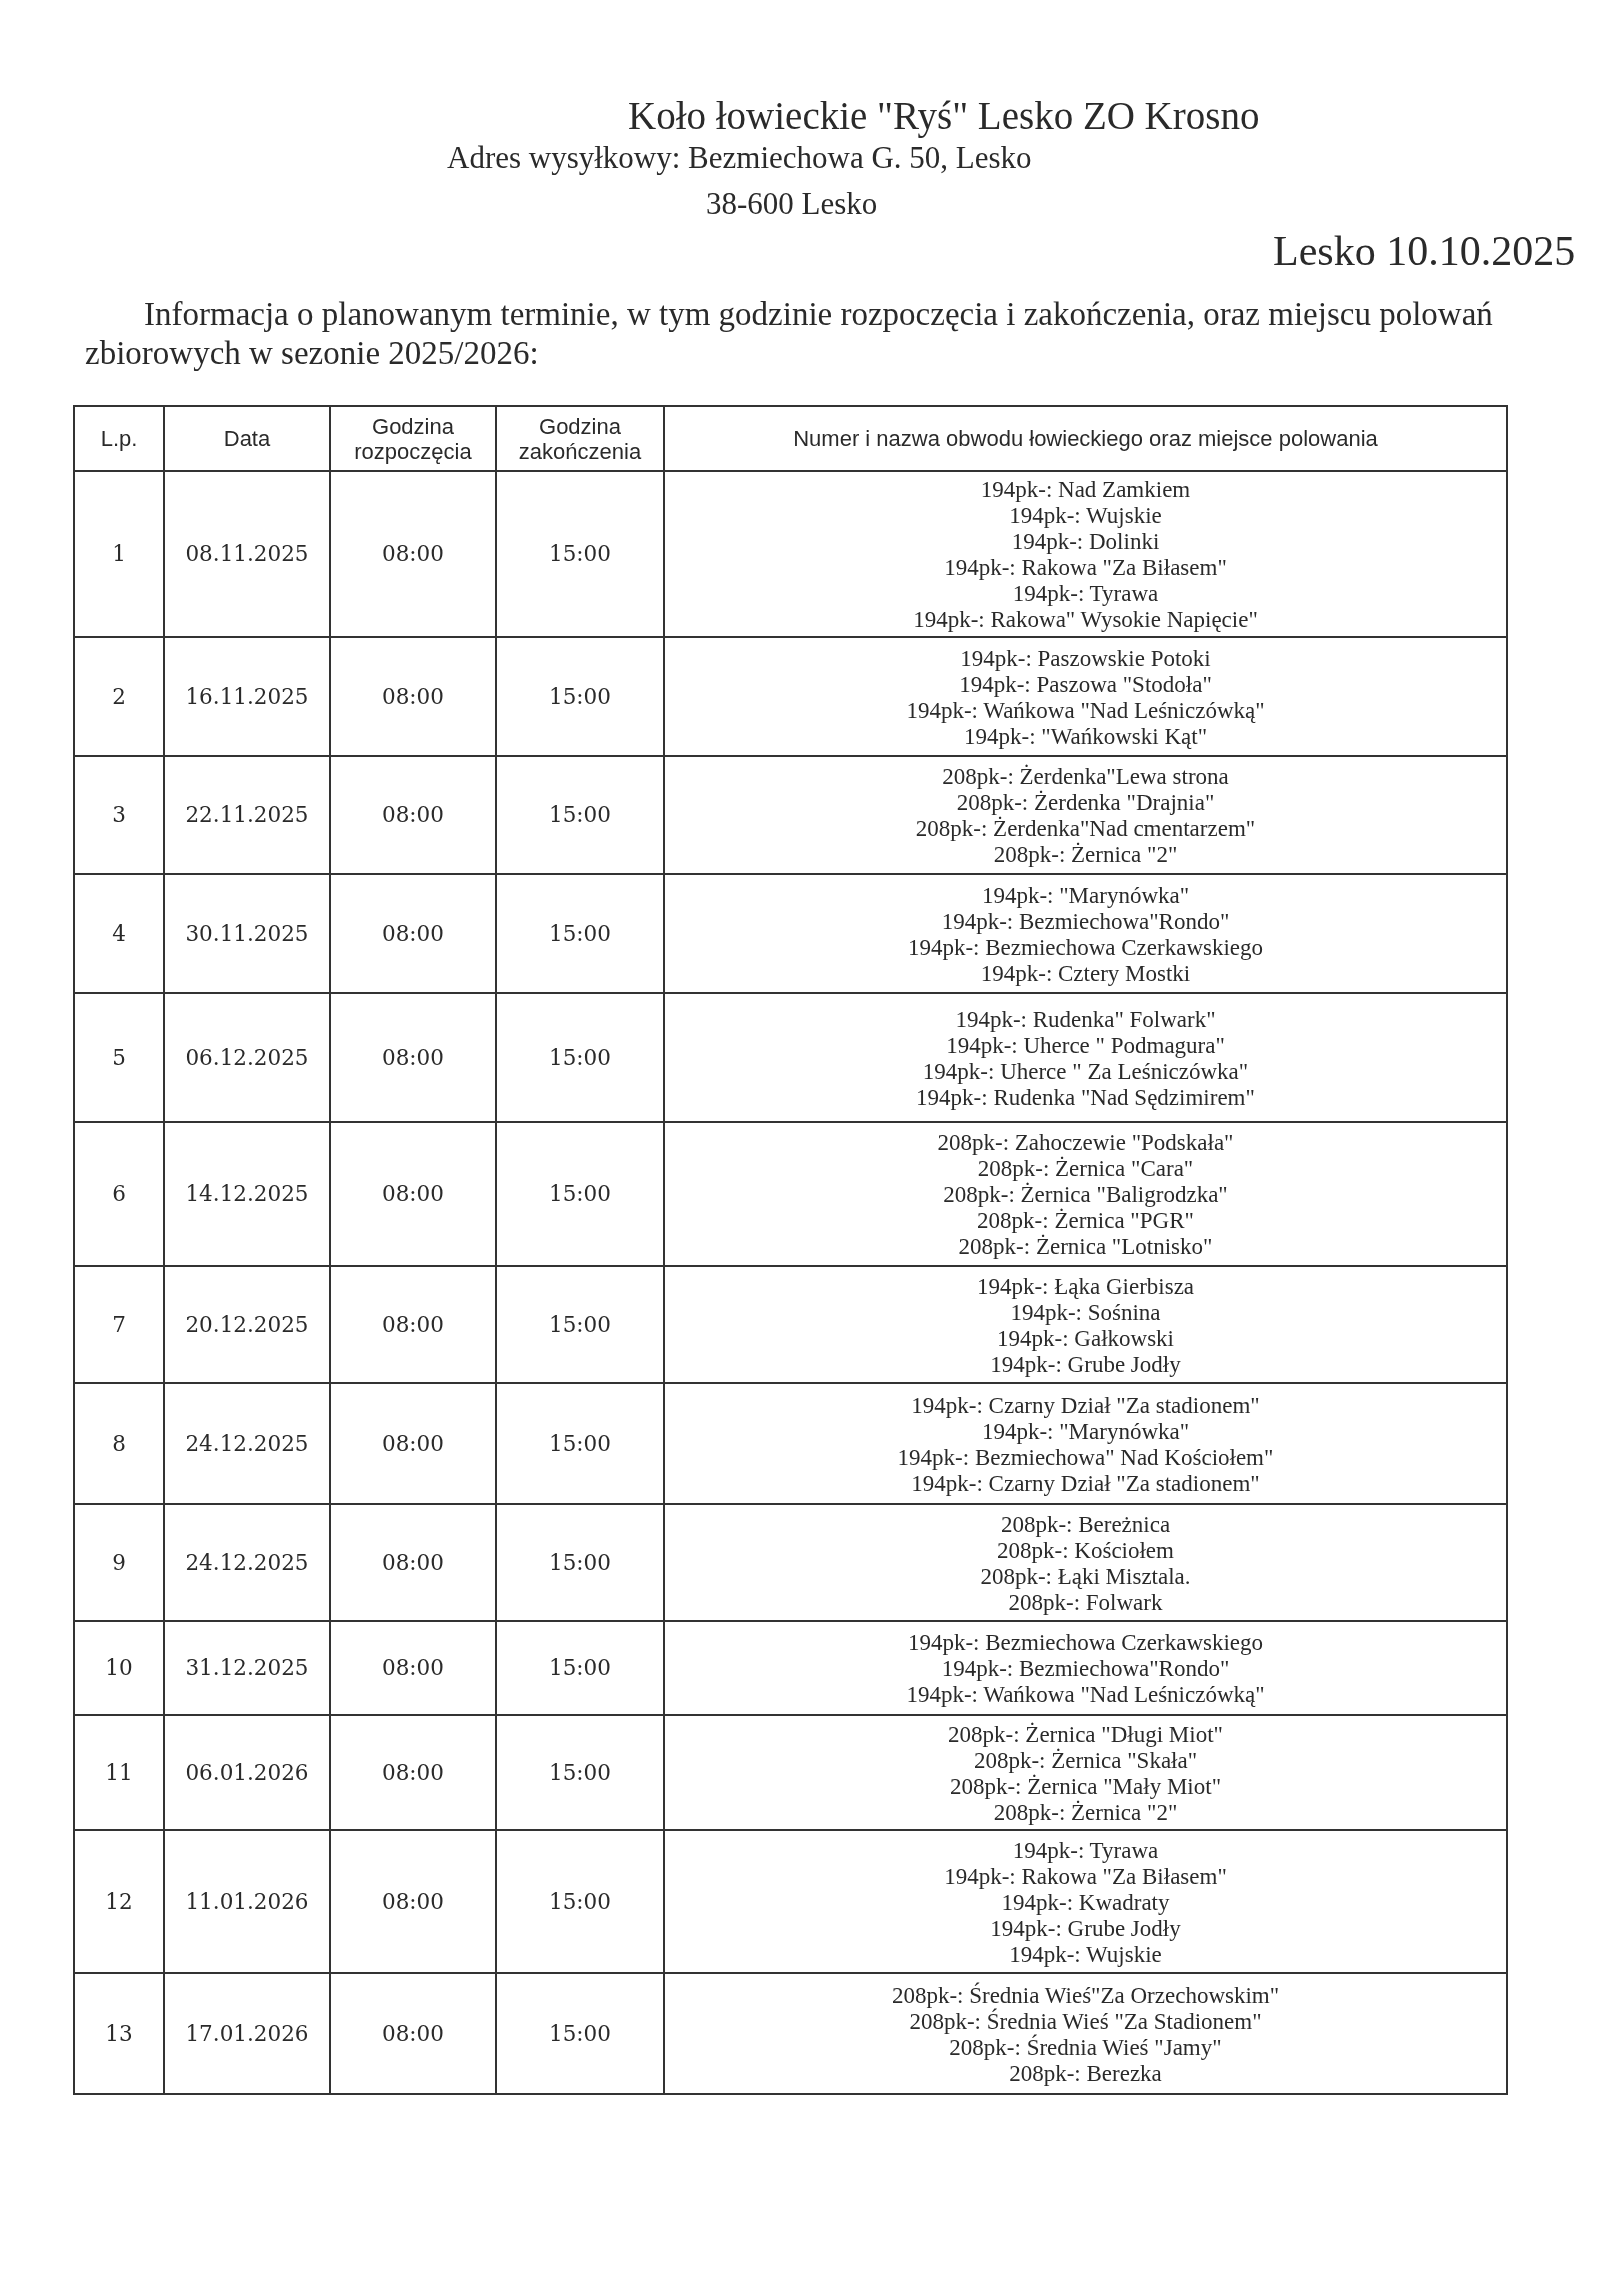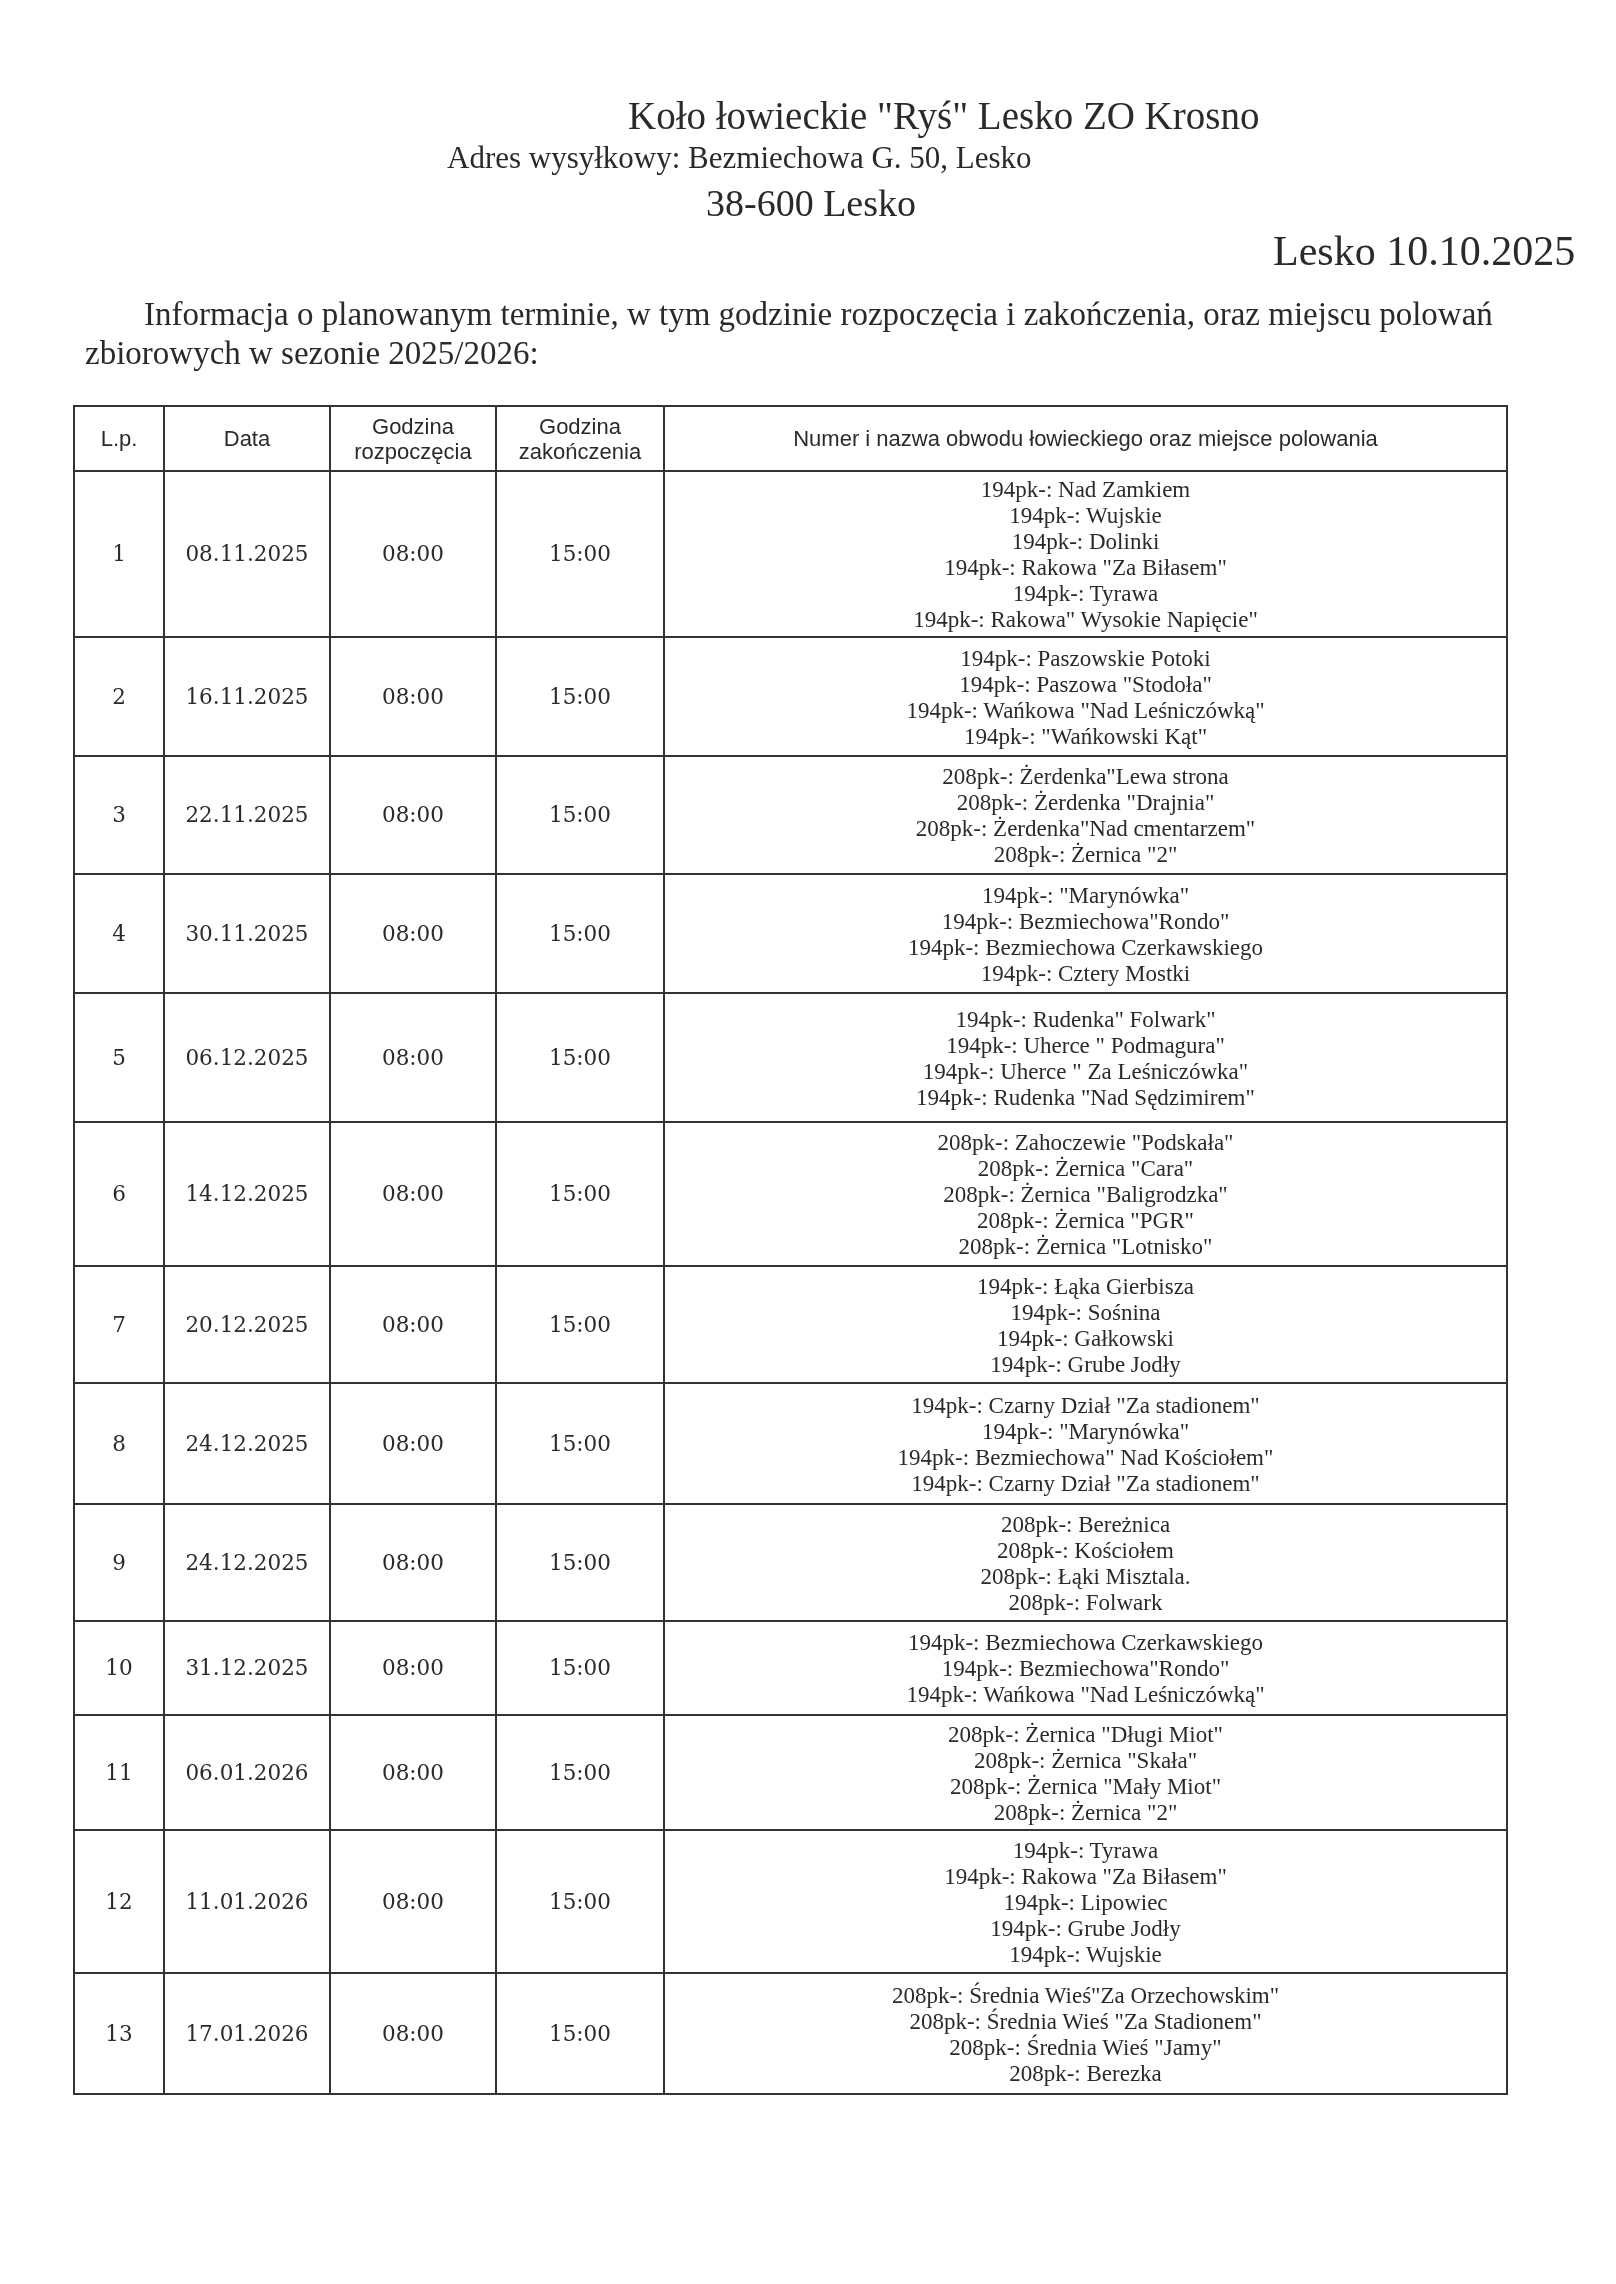--- a/index.html
+++ b/index.html
@@ -1,20 +1,20 @@
 <!DOCTYPE html>
 <html style="font-size:10.4px"><head>
   <meta charset="utf-8">
   <style>
     html, body { margin: 0; padding: 0; background: #ffffff; }
     body { width: 1616px; height: 2284px; position: relative; overflow: hidden; color: #2a2a2a; font-family: "Liberation Serif", "DejaVu Serif", serif; }
     .abs { position: absolute; white-space: nowrap; }
     #title { left: 628px; top: 93px; font-size: 39px; line-height: 46px; }
     #address { left: 447px; top: 138px; font-size: 31px; line-height: 39px; }
-    #postal { left: 706px; top: 184px; font-size: 38px; line-height: 39px; font-family: Liberation Serif, serif; }
+    #postal { left: 706px; top: 184px; font-size: 31px; line-height: 39px; font-family: Liberation Serif, serif; }
     #datel { left: 1273px; top: 232px; font-size: 42px; line-height: 39px; }
     #intro { left: 85px; top: 295px; font-size: 33px; line-height: 39px; white-space: normal; width: 1447px; text-indent: 59px; }
 
     table#hunts {
       position: absolute; left: 73px; top: 405px; width: 1435px;
       border-collapse: collapse; table-layout: fixed;
     }
     #hunts th, #hunts td { border: 2.6px solid #333; text-align: center; vertical-align: middle; padding: 0; }
     #hunts th { font-weight: normal; font-size: 22px; line-height: 25px; height: 63px; font-family: Liberation Sans, sans-serif; }
     #hunts td.num, #hunts td.date, #hunts td.time { font-family: "DejaVu Serif", serif; font-size: 21.5px; }
@@ -184,21 +184,21 @@
         </td>
       </tr>
       <tr style="height: 143px;">
         <td class="num">12</td>
         <td class="date">11.01.2026</td>
         <td class="time">08:00</td>
         <td class="time">15:00</td>
         <td class="place">
           <span class="ln">194pk-: Tyrawa</span>
           <span class="ln">194pk-: Rakowa "Za Biłasem"</span>
-          <span class="ln">194pk-: Lipowiec</span>
+          <span class="ln">194pk-: Kwadraty</span>
           <span class="ln">194pk-: Grube Jodły</span>
           <span class="ln">194pk-: Wujskie</span>
         </td>
       </tr>
       <tr style="height: 121px;">
         <td class="num">13</td>
         <td class="date">17.01.2026</td>
         <td class="time">08:00</td>
         <td class="time">15:00</td>
         <td class="place">

